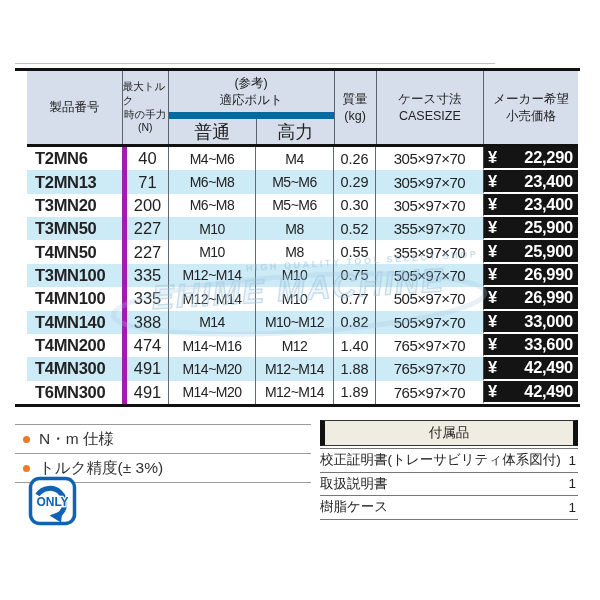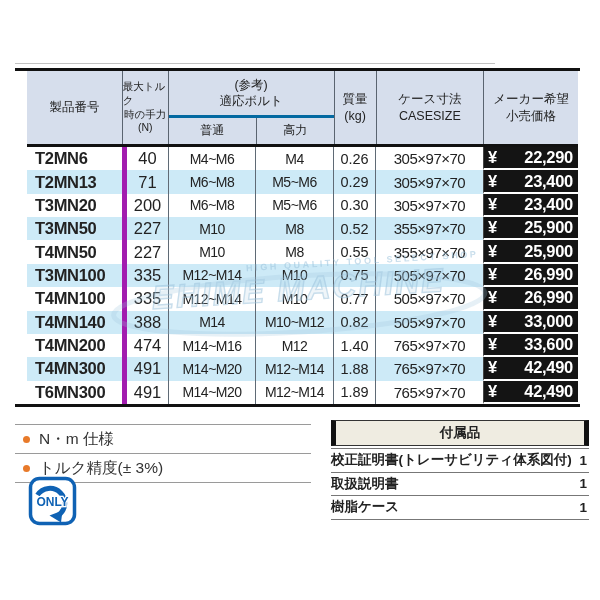--- a/index.html
+++ b/index.html
@@ -15,23 +15,23 @@
 
   
   .spec{position:absolute;left:27px;top:71px;width:551px;}
   .thead{display:flex;height:73px;border-bottom:3px solid #111;background:#d6deec;}
   .hcell{display:flex;flex-direction:column;align-items:center;justify-content:center;
          font-size:12.5px;line-height:1.3;color:#222;box-sizing:border-box;}
   .hc-product{width:95px;}
   .hc-force{width:46px;font-size:10.5px;border-left:1px solid #5a6470;}
   .hc-boltgroup{width:165px;border-left:1px solid #5a6470;display:flex;flex-direction:column;}
   .hc-bolt-top{height:45px;display:flex;flex-direction:column;align-items:center;justify-content:center;
-               font-size:12.5px;line-height:1.3;border-bottom:3px solid #0369a1;}
+               font-size:12.5px;line-height:1.3;border-bottom:7px solid #0369a1;}
   .hc-bolt-sub{height:27px;display:flex;}
-  .hc-sub{display:flex;align-items:center;justify-content:center;font-size:12px;box-sizing:border-box;}
+  .hc-sub{display:flex;align-items:center;justify-content:center;font-size:18px;box-sizing:border-box;}
   .hc-sub-normal{width:87px;}
   .hc-sub-high{width:78px;border-left:1px solid #5a6470;}
   .hc-mass{width:42px;border-left:1px solid #5a6470;}
   .hc-case{width:108px;border-left:1px solid #5a6470;}
   .hc-price{width:95px;border-left:1px solid #5a6470;}
 
   .tbody{height:257px;display:flex;flex-direction:column;}
   .trow{display:flex;flex:0 0 23.36px;background:#ffffff;}
   .trow:nth-child(even){background:#cdeaf7;}
   .cell{display:flex;align-items:center;box-sizing:border-box;overflow:hidden;white-space:nowrap;}
@@ -57,21 +57,21 @@
   
   .notes{position:absolute;left:15px;top:424px;width:296px;}
   .note-row{height:28px;display:flex;align-items:center;border-top:1px solid #9a9a9a;font-size:15.5px;color:#333;}
   .notes{border-bottom:1px solid #9a9a9a;}
   .bullet{width:7px;height:7px;border-radius:50%;background:#e87a2a;margin:0 9px 0 8px;flex:0 0 auto;}
 
   
   .only-badge{position:absolute;left:28px;top:476px;}
 
   
-  .acc{position:absolute;left:331px;top:420px;width:258px;font-weight:bold;}
+  .acc{position:absolute;left:320px;top:420px;width:258px;}
   .acc-header{height:24px;background:#efece1;border-top:1px solid #333;border-bottom:1px solid #333;
               border-left:5px solid #111;border-right:5px solid #111;
               display:flex;align-items:center;justify-content:center;font-size:13.5px;color:#222;}
   .acc-rows{margin-top:2px;border-top:1px solid #777;}
   .acc-row{height:22.5px;display:flex;align-items:center;justify-content:space-between;
            border-bottom:1px solid #777;font-size:13.5px;color:#222;}
   .acc-qty{padding-right:2px;}
 </style>
 </head>
 <body>

